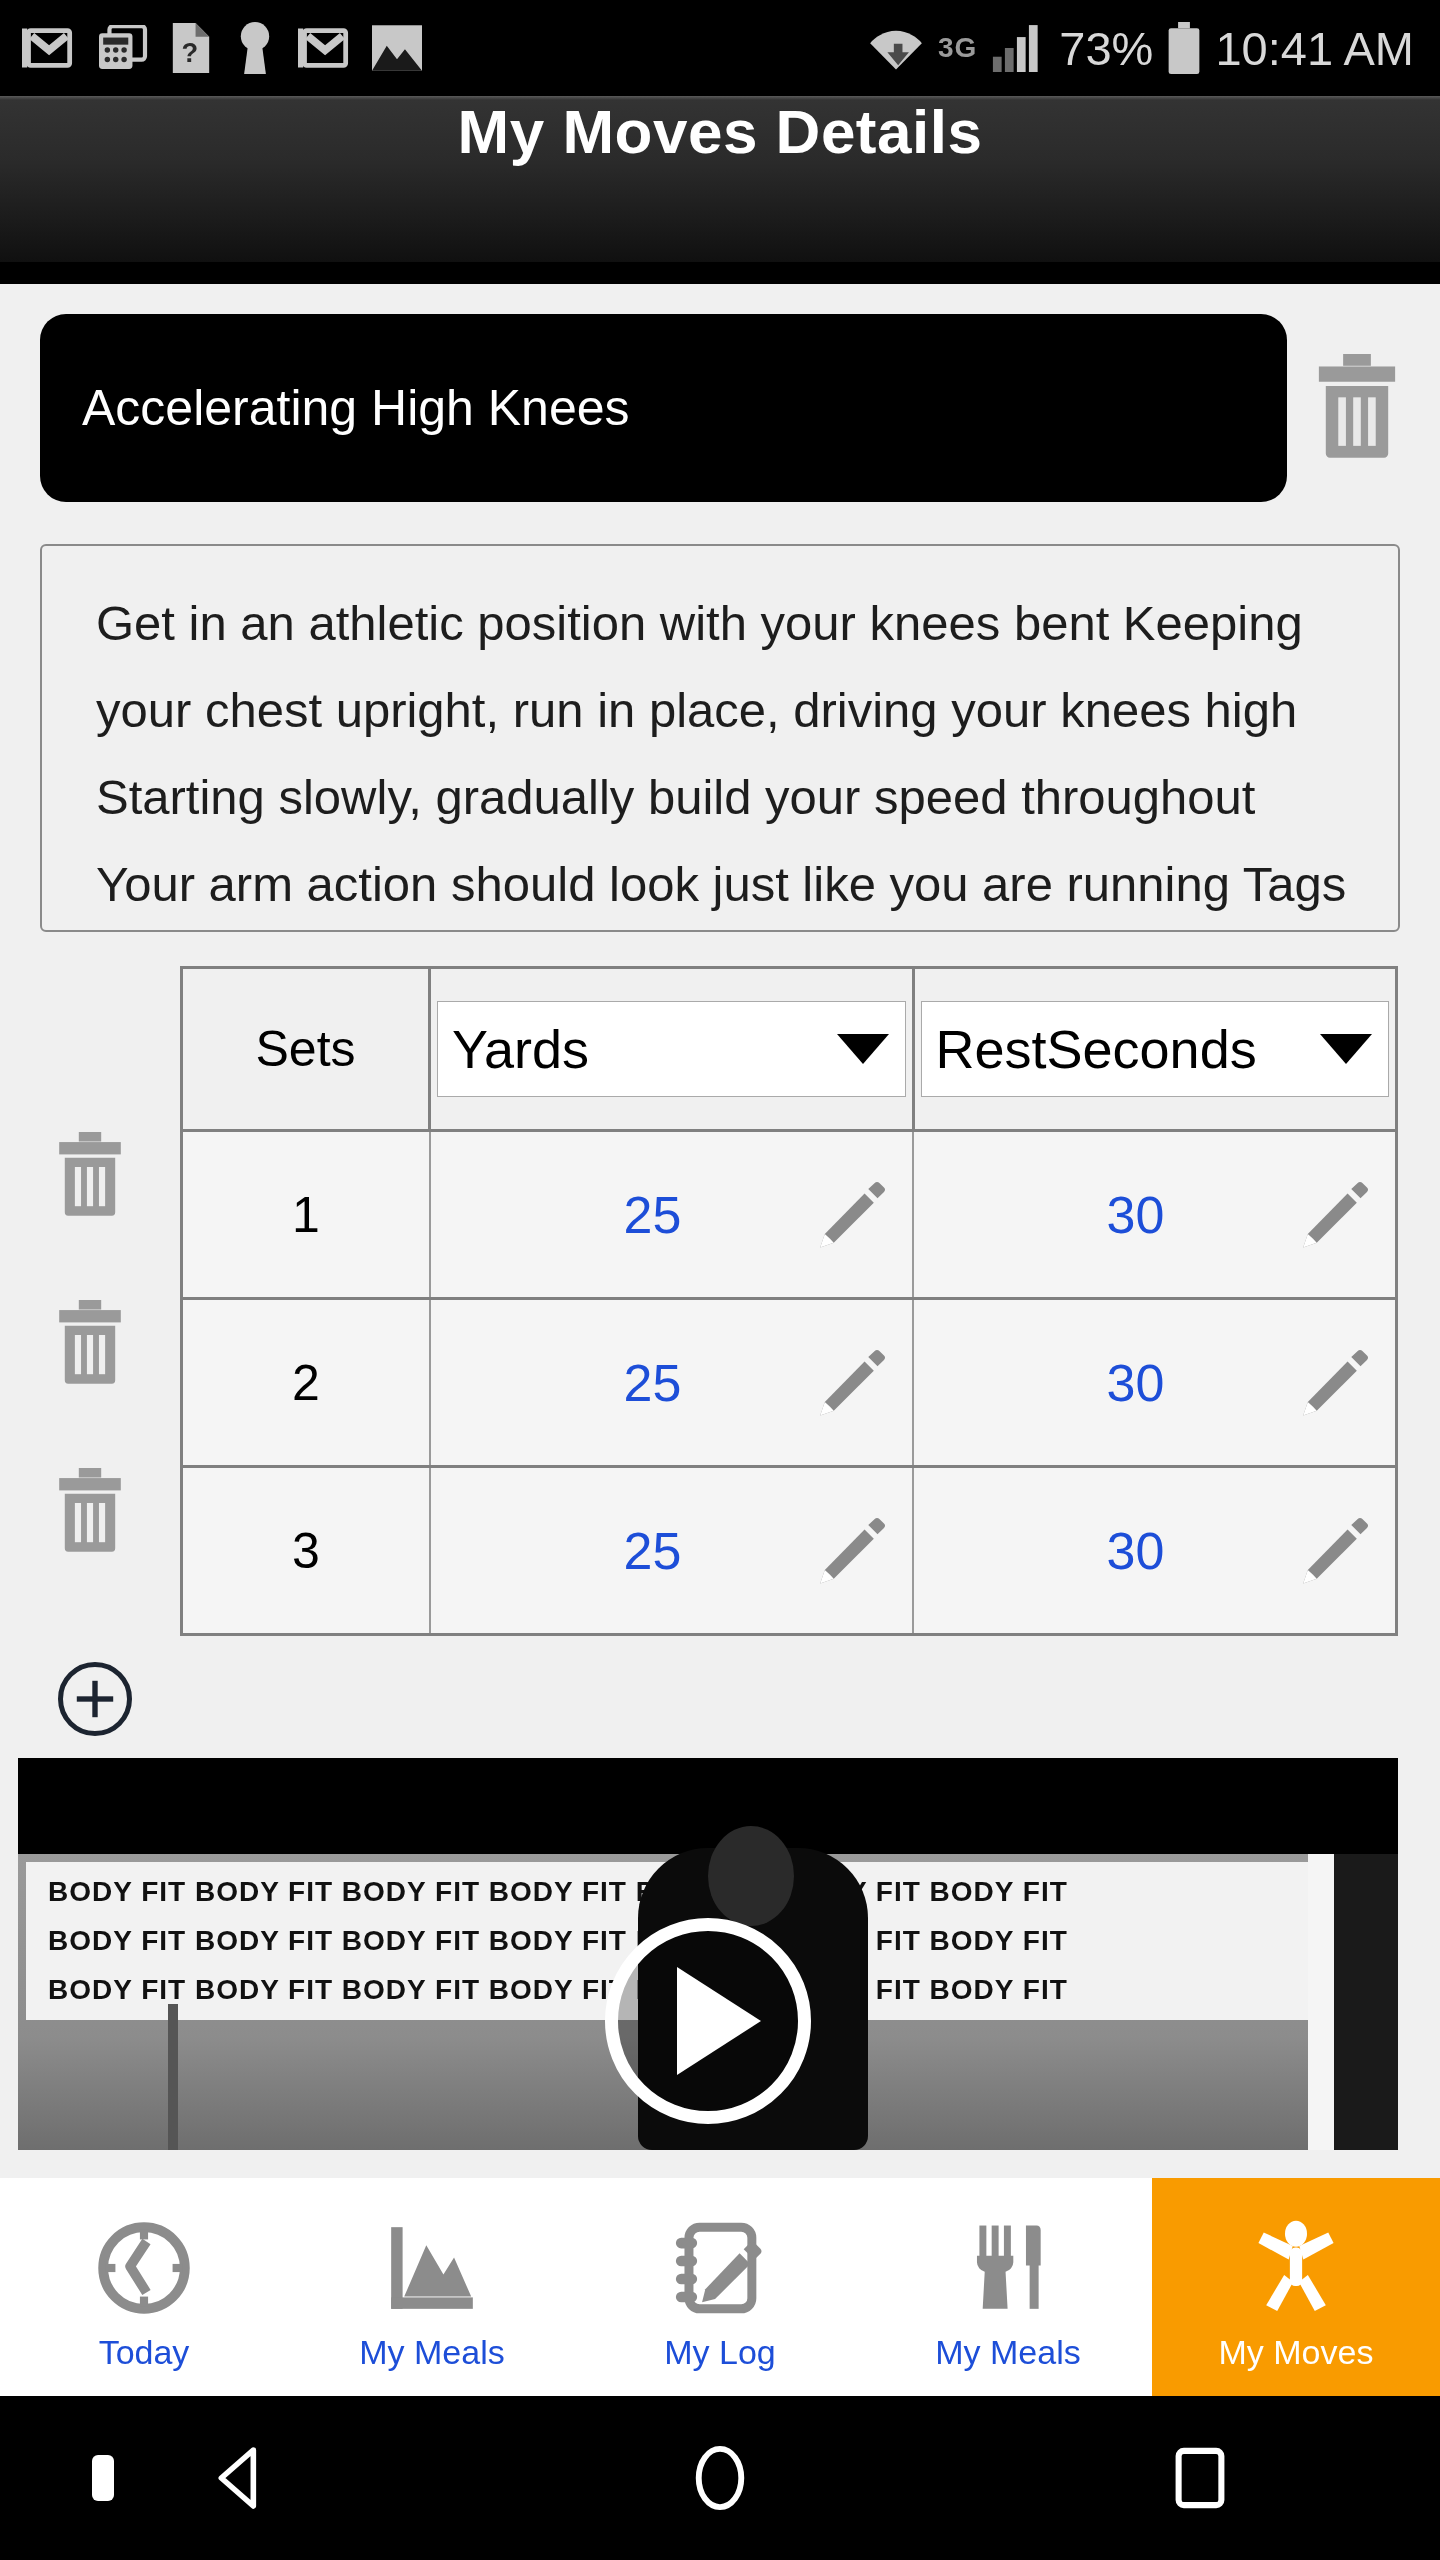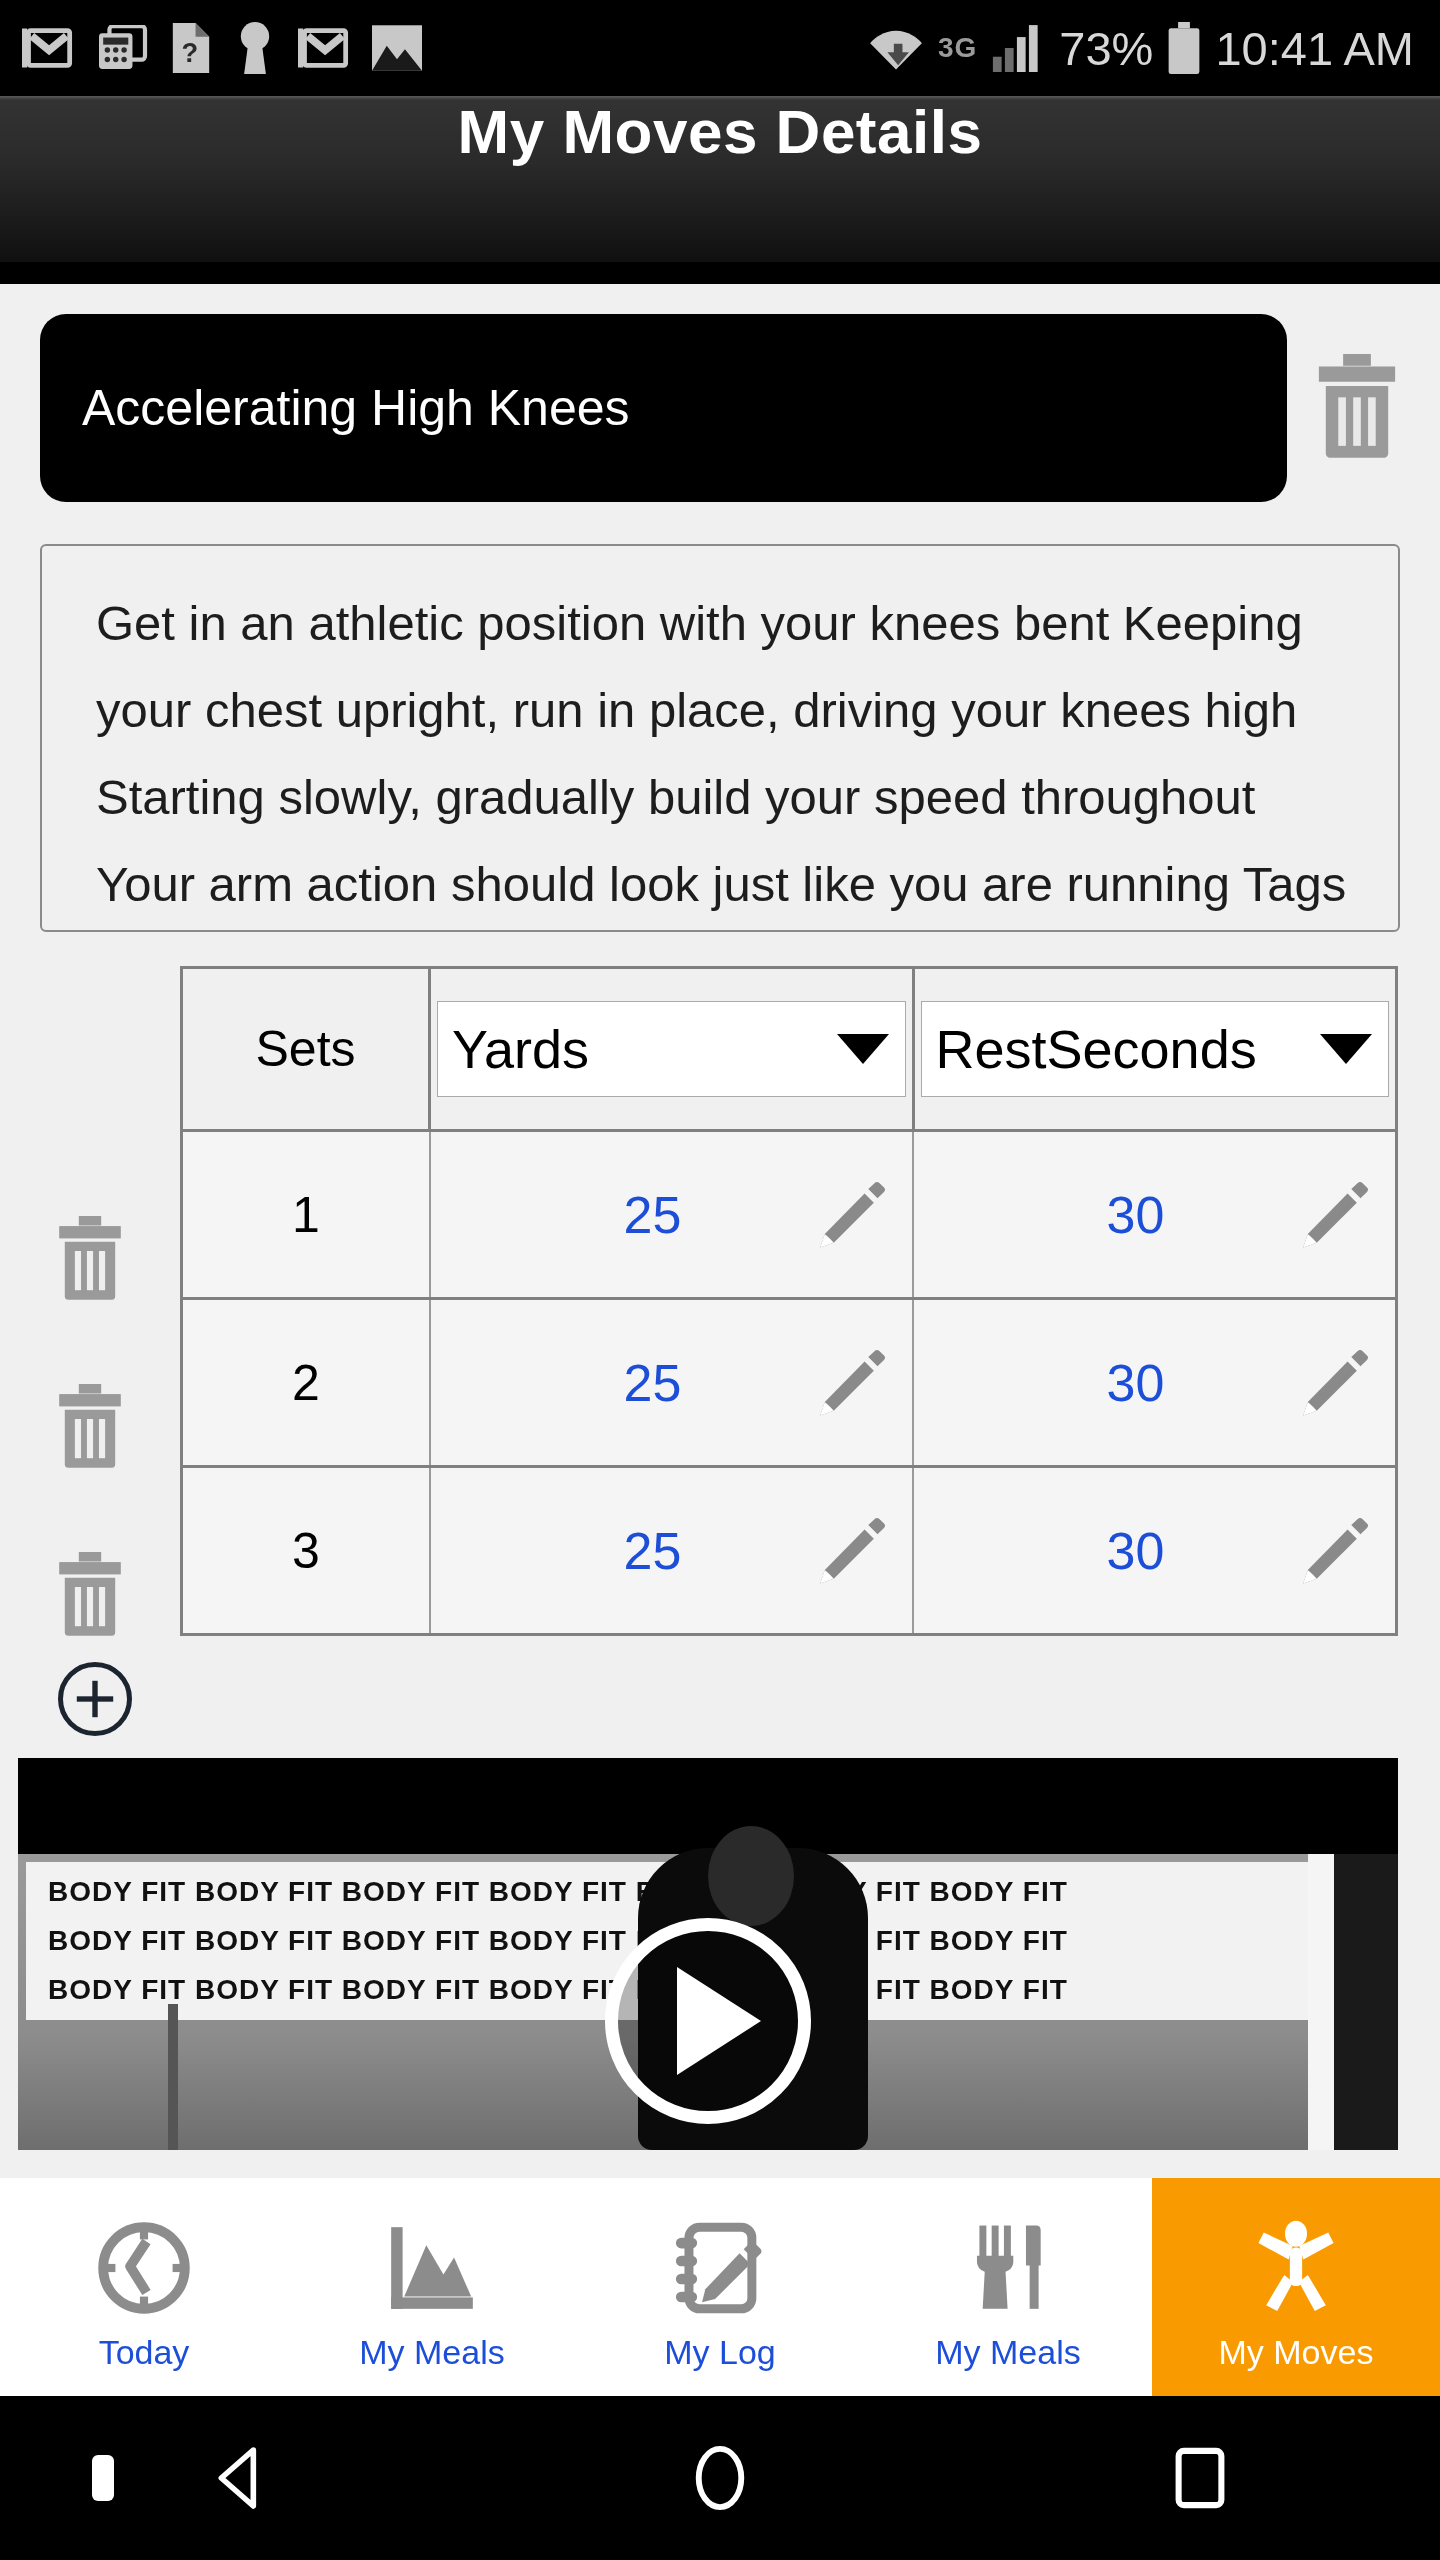--- a/index.html
+++ b/index.html
@@ -50,21 +50,21 @@
   .desc-box {
     margin:42px 40px 0 40px; border:2px solid #8a8a8a; border-radius:6px;
     background:#f0f0f0; height:388px; overflow:hidden; padding:34px 46px 0 54px;
   }
   .desc-text {
     color:#1d1d1d; font-size:49px; line-height:87px; font-weight:400;
   }
 
   
   .table-wrap { margin-top:34px; padding-left:0; position:relative; }
-  .srow { display:flex; align-items:flex-end; }
+  .srow { display:flex; align-items:flex-start; }
   .del-cell {
     width:180px; flex:0 0 180px; display:flex; align-items:center; justify-content:center;
   }
   .trash-sm { width:74px; height:84px; }
   .tbl { flex:0 0 1218px; width:1218px; border-collapse:collapse; }
   .hdr-row { display:flex; border:3px solid #808080; background:#f0f0f0; height:166px; }
   .hdr-sets {
     width:248px; flex:0 0 248px; display:flex; align-items:center; justify-content:center;
     border-right:3px solid #808080;
   }

